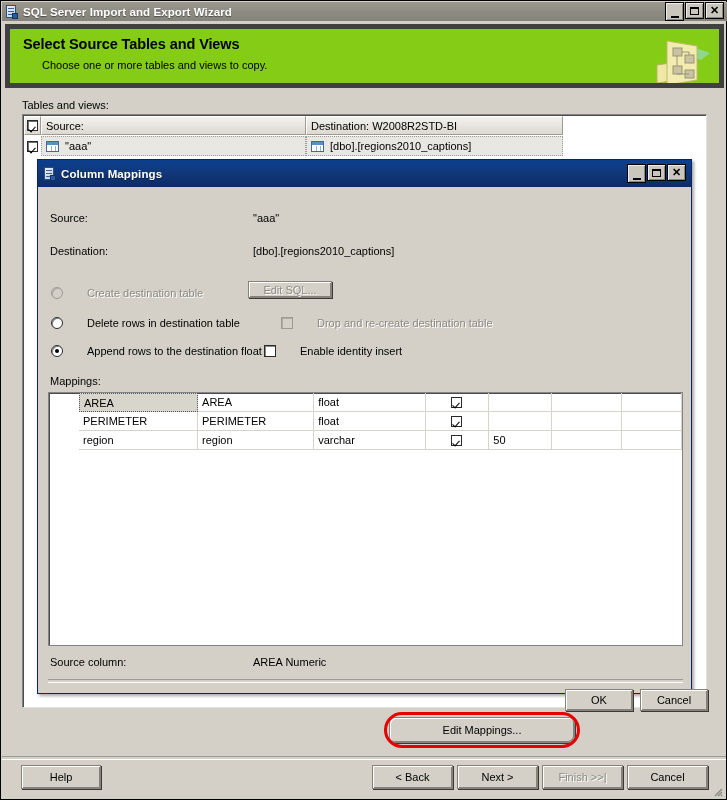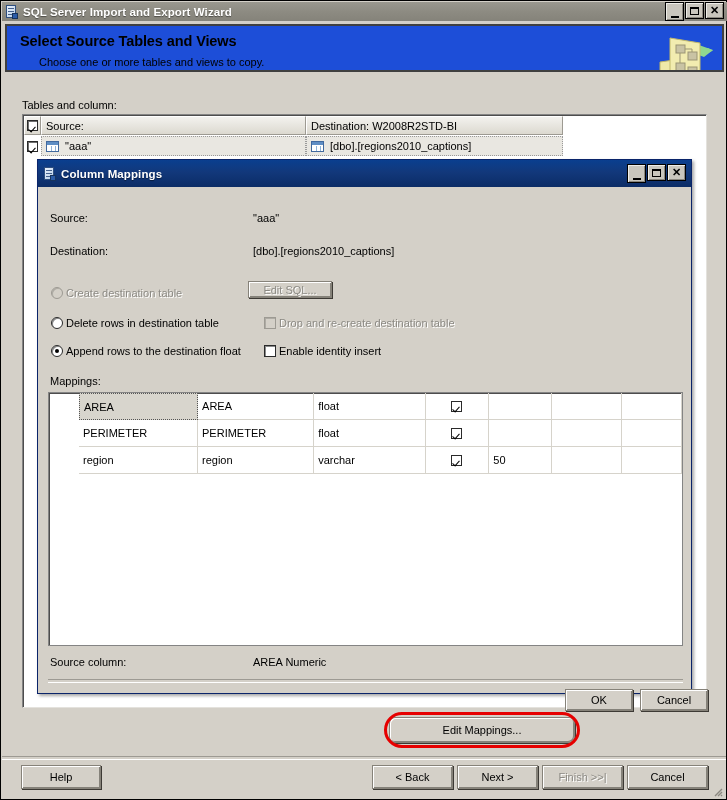--- a/index.html
+++ b/index.html
@@ -30,22 +30,22 @@
   .tb-btn{width:17px;height:15px;background:#c9c6bd;border:1px solid #000;
           box-shadow:inset 1px 1px 0 #efeee9,inset -1px -1px 0 #8b887f;
           margin-left:1px;display:flex;align-items:center;justify-content:center;
           font-size:11px;font-weight:bold;font-family:"Liberation Sans",sans-serif;line-height:1;color:#000;}
   .tb-btn.min{align-items:flex-end;padding-bottom:2px;}
   .tb-btn.min i{display:block;width:8px;height:2px;background:#000;}
   .tb-btn.max i{display:block;width:9px;height:8px;border:1px solid #000;border-top-width:2px;box-sizing:border-box;}
 
   
   .wiz-head{
-    position:absolute;left:4px;top:23px;width:719px;height:48px;
-    background:#1d4ed8;border:2px solid #404040;box-sizing:border-box;overflow:hidden;
+    position:absolute;left:4px;top:23px;width:719px;height:64px;
+    background:#84cc16;border:5px solid #404040;box-sizing:border-box;overflow:hidden;
   }
   .wiz-title{position:absolute;left:13px;top:7px;font-size:14.5px;font-weight:bold;color:#000;letter-spacing:-.1px;}
   .wiz-sub{position:absolute;left:32px;top:30px;font-size:11px;color:#000;}
   .wiz-icon{position:absolute;right:8px;top:4px;width:62px;height:56px;}
 
   
   .label-tv{position:absolute;left:21px;top:98px;font-size:11px;}
   .list-wrap{
     position:absolute;left:21px;top:113px;width:685px;height:594px;
     background:#fff;border:1px solid #7f7f7f;box-sizing:border-box;
@@ -82,42 +82,42 @@
   .dlg-body{position:relative;height:calc(100% - 21px);}
 
   .f-label{position:absolute;font-size:11px;}
   .f-val{position:absolute;font-size:11px;}
 
   .radio{width:12px;height:12px;border-radius:50%;background:#fff;
      border:1px solid #2a2a2a;box-sizing:border-box;position:relative;flex:none;
      box-shadow:inset 1px 1px 0 #8a8a8a;}
   .radio.on:after{content:"";position:absolute;left:3px;top:3px;width:4px;height:4px;border-radius:50%;background:#000;}
   .radio.dis{background:#d4d0c8;border-color:#9d9a93;box-shadow:inset 1px 1px 0 #aeaba4;}
-  .opt{position:absolute;display:flex;align-items:center;gap:3px;font-size:11px;}
+  .opt{position:absolute;display:flex;align-items:center;gap:24px;font-size:11px;}
   .opt.dis{color:#8c8a84;text-shadow:1px 1px 0 #fff;}
   .cb{width:12px;height:12px;background:#fff;border:1px solid #2a2a2a;box-sizing:border-box;flex:none;
       box-shadow:inset 1px 1px 0 #8a8a8a;}
   .cb.dis{background:#d4d0c8;border-color:#9d9a93;box-shadow:inset 1px 1px 0 #aeaba4;}
 
   .btn{background:#d4d0c8;border:1px solid #868279;box-sizing:border-box;
        box-shadow:inset 1px 1px 0 #fff,inset -1px -1px 0 #85827a, 1px 1px 0 #3d3a35;
        font-size:11px;display:flex;align-items:center;justify-content:center;color:#000;
        font-family:"Liberation Sans",sans-serif;}
   .btn.dis{color:#8c8a84;text-shadow:1px 1px 0 #fff;}
 
   
   .map-grid{position:absolute;left:10px;top:205px;width:635px;height:254px;
       background:#fff;border:1px solid #848484;box-sizing:border-box;
       box-shadow:inset 1px 1px 0 #4d4d4d;overflow:hidden;}
   .mg-head{display:flex;height:19px;}
   .mg-h{background:linear-gradient(to bottom,#f3f2ee,#dcd9d0);
      border-right:1px solid #9d9a92;border-bottom:1px solid #9d9a92;
      border-top:1px solid #fff;border-left:1px solid #fff;
      box-sizing:border-box;display:flex;align-items:center;padding-left:4px;font-size:11px;}
-  .mg-row{display:flex;height:27px;padding-left:30px;}
+  .mg-row{display:flex;height:19px;padding-left:30px;}
   .mg-c{border-right:1px solid #d6d3cb;border-bottom:1px solid #d6d3cb;
      box-sizing:border-box;display:flex;align-items:center;padding-left:4px;font-size:11px;}
   .mg-c.ctr{justify-content:center;padding-left:0;}
   .mg-row:first-child .mg-c:first-child{background:#d8d5cd;border:1px dotted #555;}
   .mini-chk{width:11px;height:11px;background:#fff;border:1px solid #2a2a2a;position:relative;box-sizing:border-box;}
   .mini-chk:after{content:"";position:absolute;left:2px;top:3px;width:3px;height:6px;
      border:solid #000;border-width:0 1.5px 1.5px 0;transform:rotate(42deg);}
 
   .hr{position:absolute;height:2px;border-top:1px solid #9d9a93;border-bottom:1px solid #fff;}
 
@@ -157,21 +157,21 @@
         <polygon points="18,8 48,13 48,47 18,52" fill="#f2ecb0" stroke="#c2b96d" stroke-width="1"></polygon>
         <rect x="24" y="15" width="9" height="8" fill="#c9c3a4" stroke="#9b9574"></rect>
         <rect x="36" y="22" width="9" height="8" fill="#c9c3a4" stroke="#9b9574"></rect>
         <rect x="24" y="33" width="9" height="8" fill="#c9c3a4" stroke="#9b9574"></rect>
         <rect x="36" y="37" width="9" height="8" fill="#c9c3a4" stroke="#9b9574"></rect>
         <path d="M28 23 L28 33 M33 19 L40 19 L40 22 M28 41 L40 41" fill="none" stroke="#9b9574" stroke-width="1"></path>
       </svg>
     </div>
   </div>
 
-  <div class="label-tv">Tables and column:</div>
+  <div class="label-tv">Tables and views:</div>
 
   <div class="list-wrap">
     <div class="grid-head">
       <div class="gh-cell gh-check" style="width:17px">
         <span class="chk on"></span>
       </div>
       <div class="gh-cell" style="width:265px">Source:</div>
       <div class="gh-cell" style="width:257px">Destination: W2008R2STD-BI</div>
     </div>
 
@@ -223,21 +223,21 @@
           <span class="radio"></span>
           <span>Delete rows in destination table</span>
         </div>
         <div class="opt" style="left:13px;top:158px;">
           <span class="radio on"></span>
           <span>Append rows to the destination float</span>
         </div>
 
         <div class="btn dis" style="position:absolute;left:210px;top:94px;width:84px;height:17px;">Edit SQL...</div>
 
-        <div class="opt dis" style="left:226px;top:130px;">
+        <div class="opt dis" style="left:243px;top:130px;">
           <span class="cb dis"></span>
           <span>Drop and re-create destination table</span>
         </div>
         <div class="opt" style="left:226px;top:158px;">
           <span class="cb"></span>
           <span>Enable identity insert</span>
         </div>
 
         <div class="f-label" style="left:12px;top:188px;">Mappings:</div>
 

